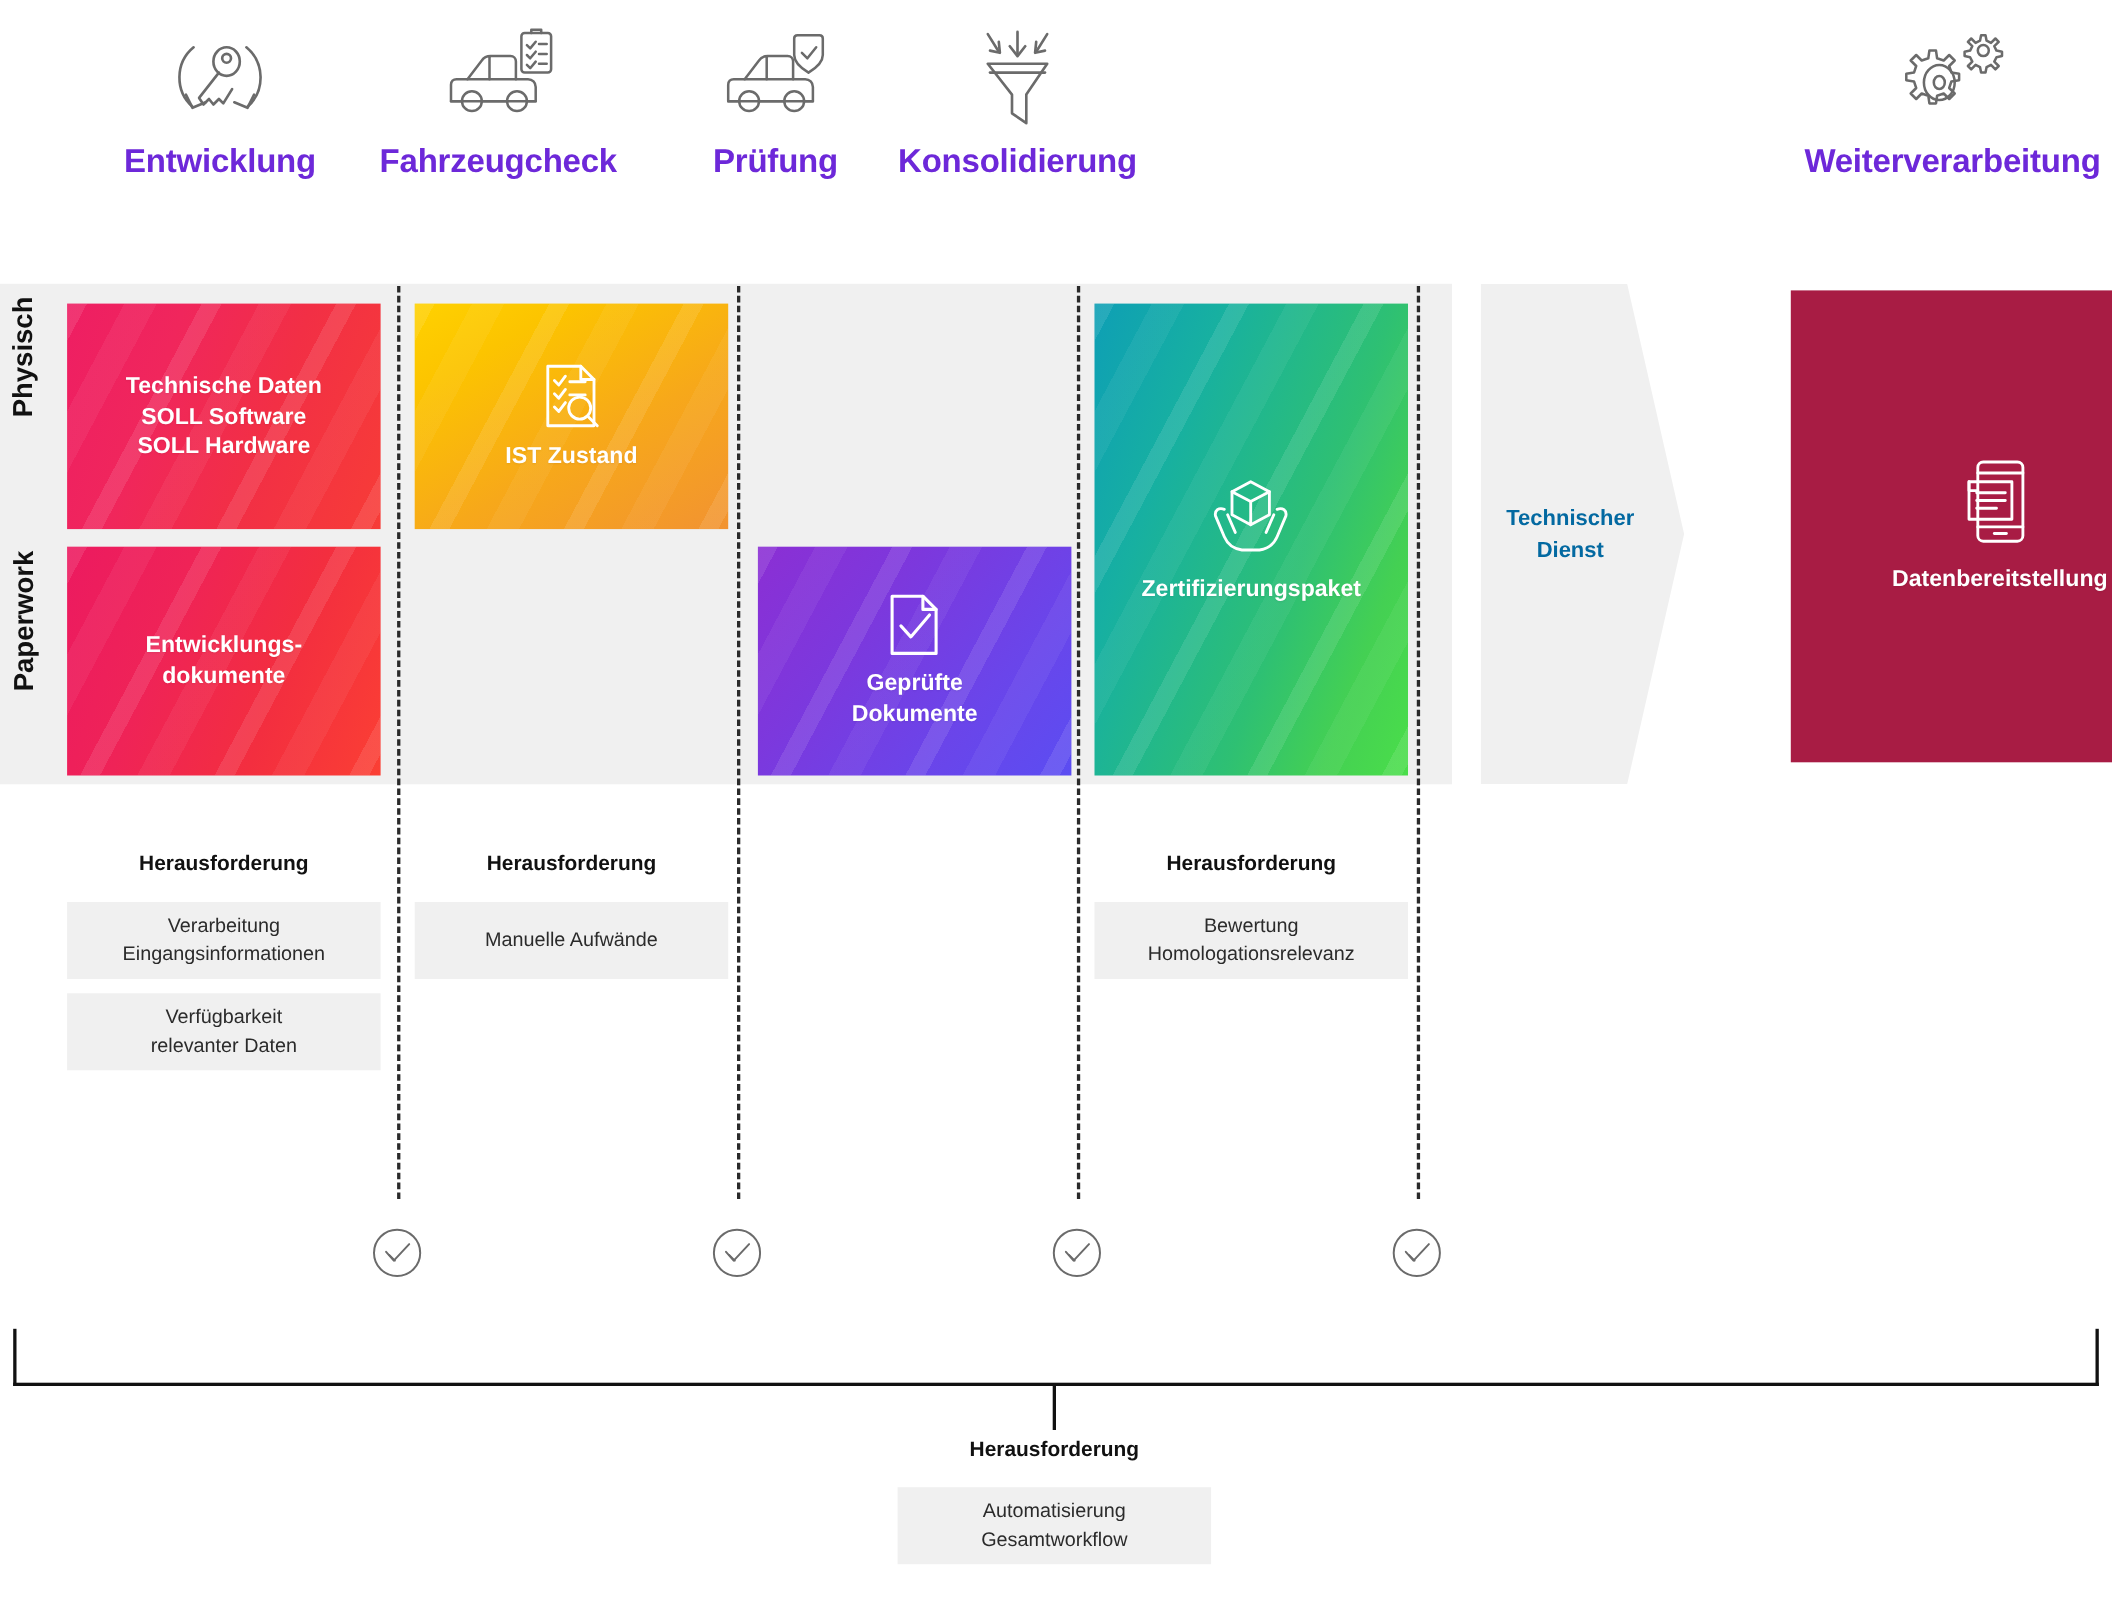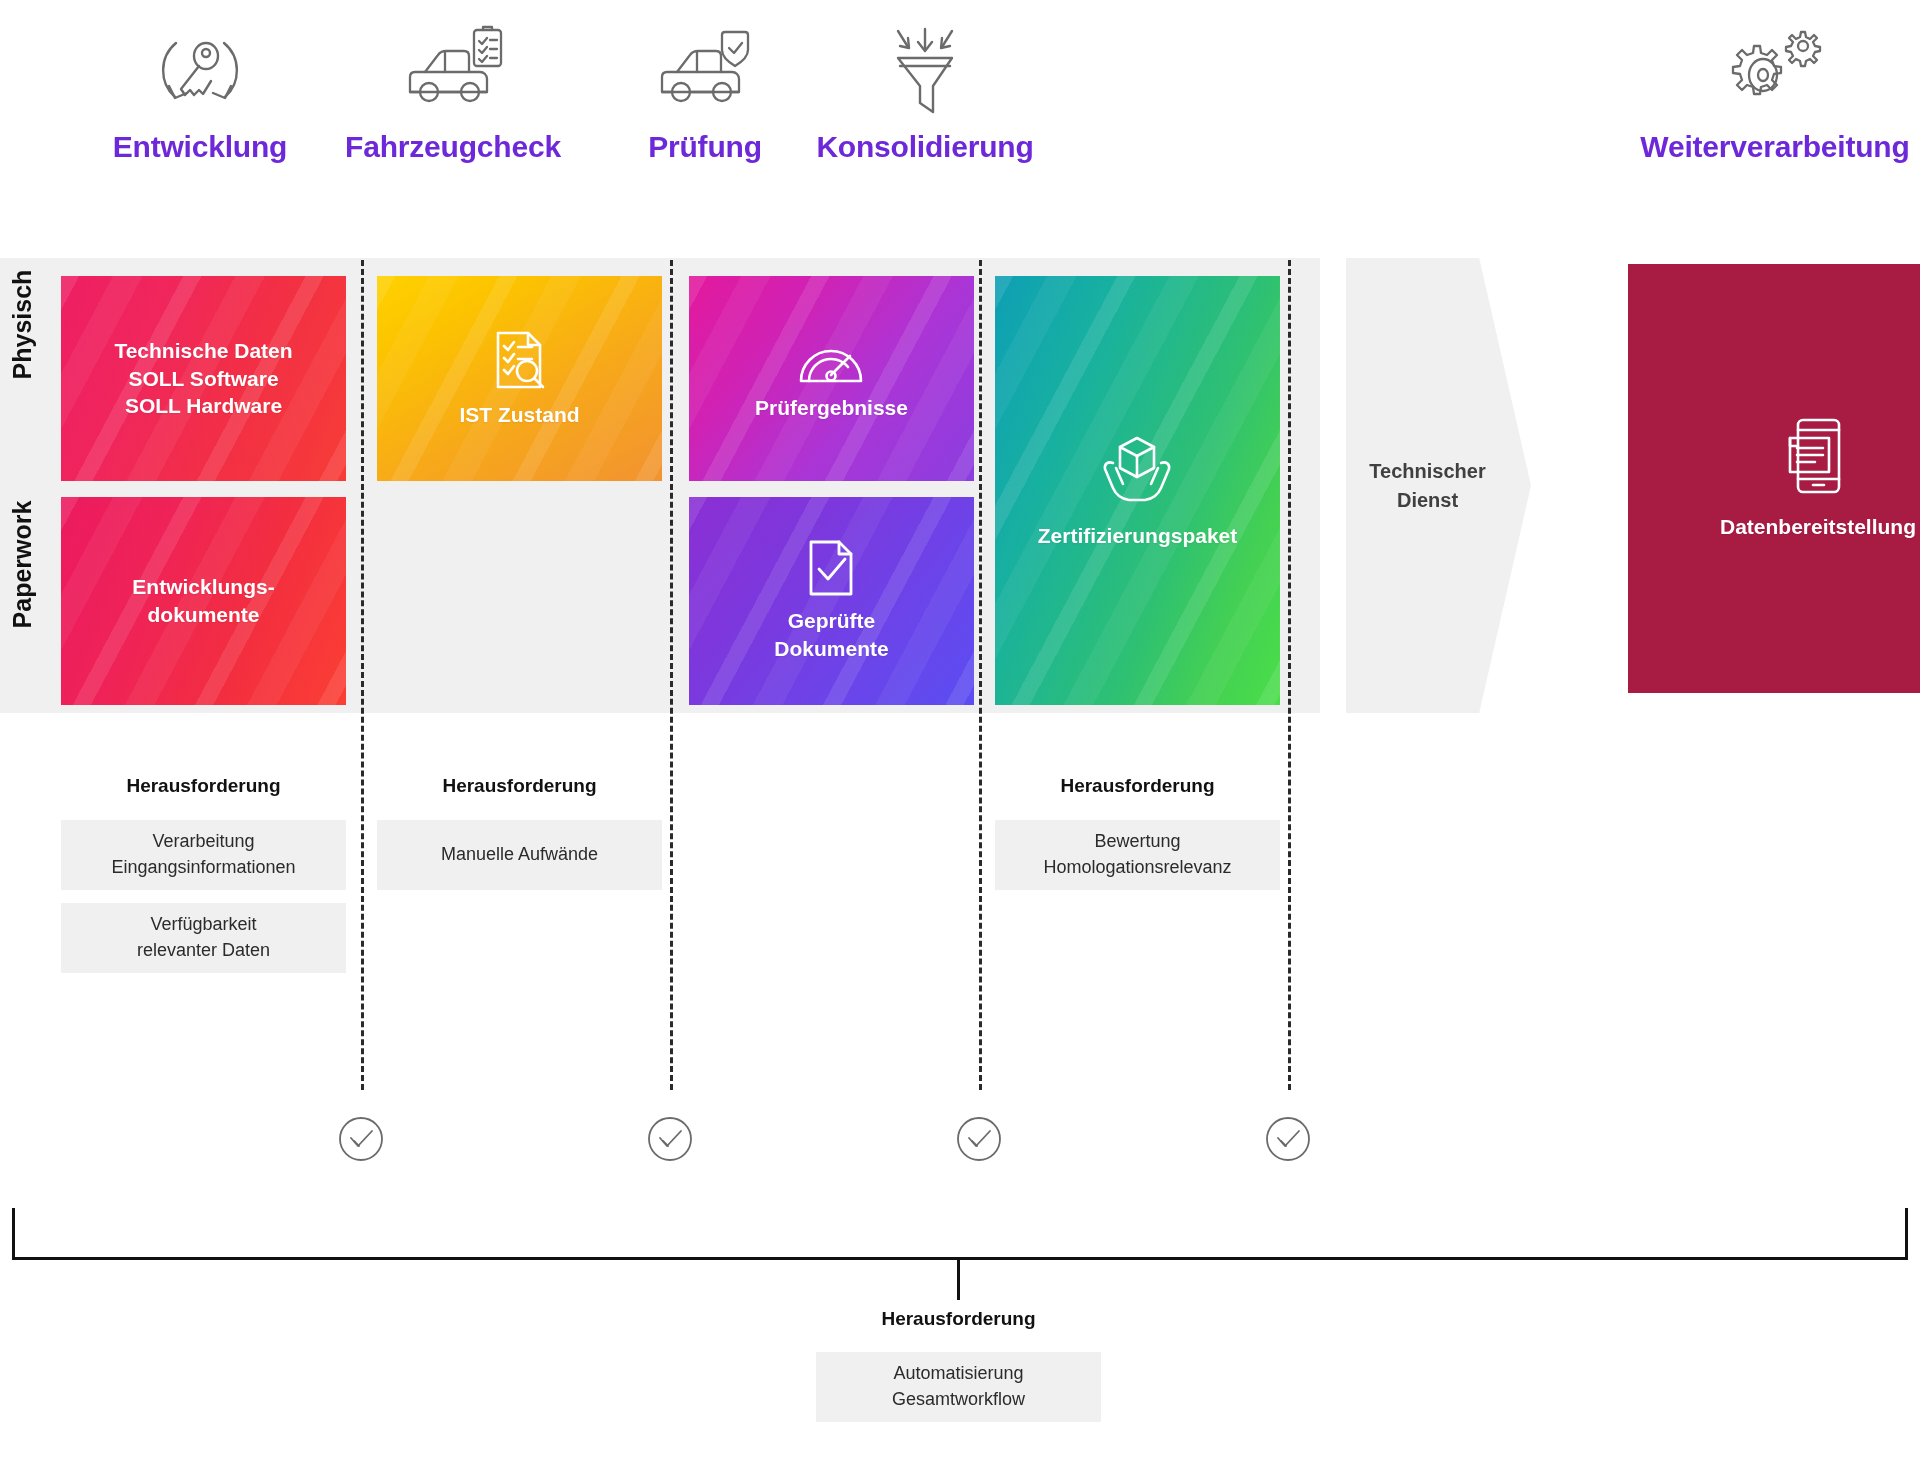--- a/index.html
+++ b/index.html
@@ -83,21 +83,21 @@
   .c-final    {background:#a81c44;}
 
   
   .chevron{
     position:absolute;
     background:#f0f0f0;
     clip-path:polygon(0 0, 72% 0, 100% 50%, 72% 100%, 0 100%);
     display:flex;align-items:center;justify-content:center;
   }
   .chevron span{
-    color:#404040;font-size:20px;font-weight:700;line-height:1.45;
+    color:#0369a1;font-size:20px;font-weight:700;line-height:1.45;
     text-align:center;white-space:pre-line;margin-right:22px;
   }
 
   
   .vdash{
     position:absolute;
     width:0;
     border-left:3px dashed #2a2a2a;
   }
 
@@ -242,34 +242,20 @@
           <path d="M14 41 l4 4 6-8"></path>
           <path d="M28 18 L42 18 M28 30 L42 30"></path>
           <circle cx="37" cy="42" r="10"></circle>
           <path d="M45 50 L53 58"></path>
         </svg>
       </div>
       <div class="card-label">IST Zustand</div>
     </div>
   </div>
 
-  <div class="card c-pruef" style="left:689px;top:276px;width:285px;height:205px;">
-    <div class="waves"></div>
-    <div class="inner">
-      <div class="card-icon">
-        <svg width="66" height="48" viewBox="0 0 66 48" fill="none" stroke="#fff" stroke-width="2.6" stroke-linecap="round" stroke-linejoin="round">
-          <path d="M3 45 A30 30 0 0 1 63 45 Z" fill="none"></path>
-          <path d="M11 45 A22 22 0 0 1 50 31"></path>
-          <path d="M33 39 L52 20"></path>
-          <circle cx="33" cy="40" r="4.5"></circle>
-        </svg>
-      </div>
-      <div class="card-label">Prüfergebnisse</div>
-    </div>
-  </div>
 
   <div class="card c-pruef2" style="left:689px;top:497px;width:285px;height:208px;">
     <div class="waves"></div>
     <div class="inner">
       <div class="card-icon">
         <svg width="50" height="58" viewBox="0 0 50 58" fill="none" stroke="#fff" stroke-width="2.8" stroke-linecap="round" stroke-linejoin="round">
           <path d="M5 3 L33 3 L45 15 L45 55 L5 55 Z"></path>
           <path d="M33 3 L33 15 L45 15"></path>
           <path d="M13 30 L22 40 L39 20"></path>
         </svg>

